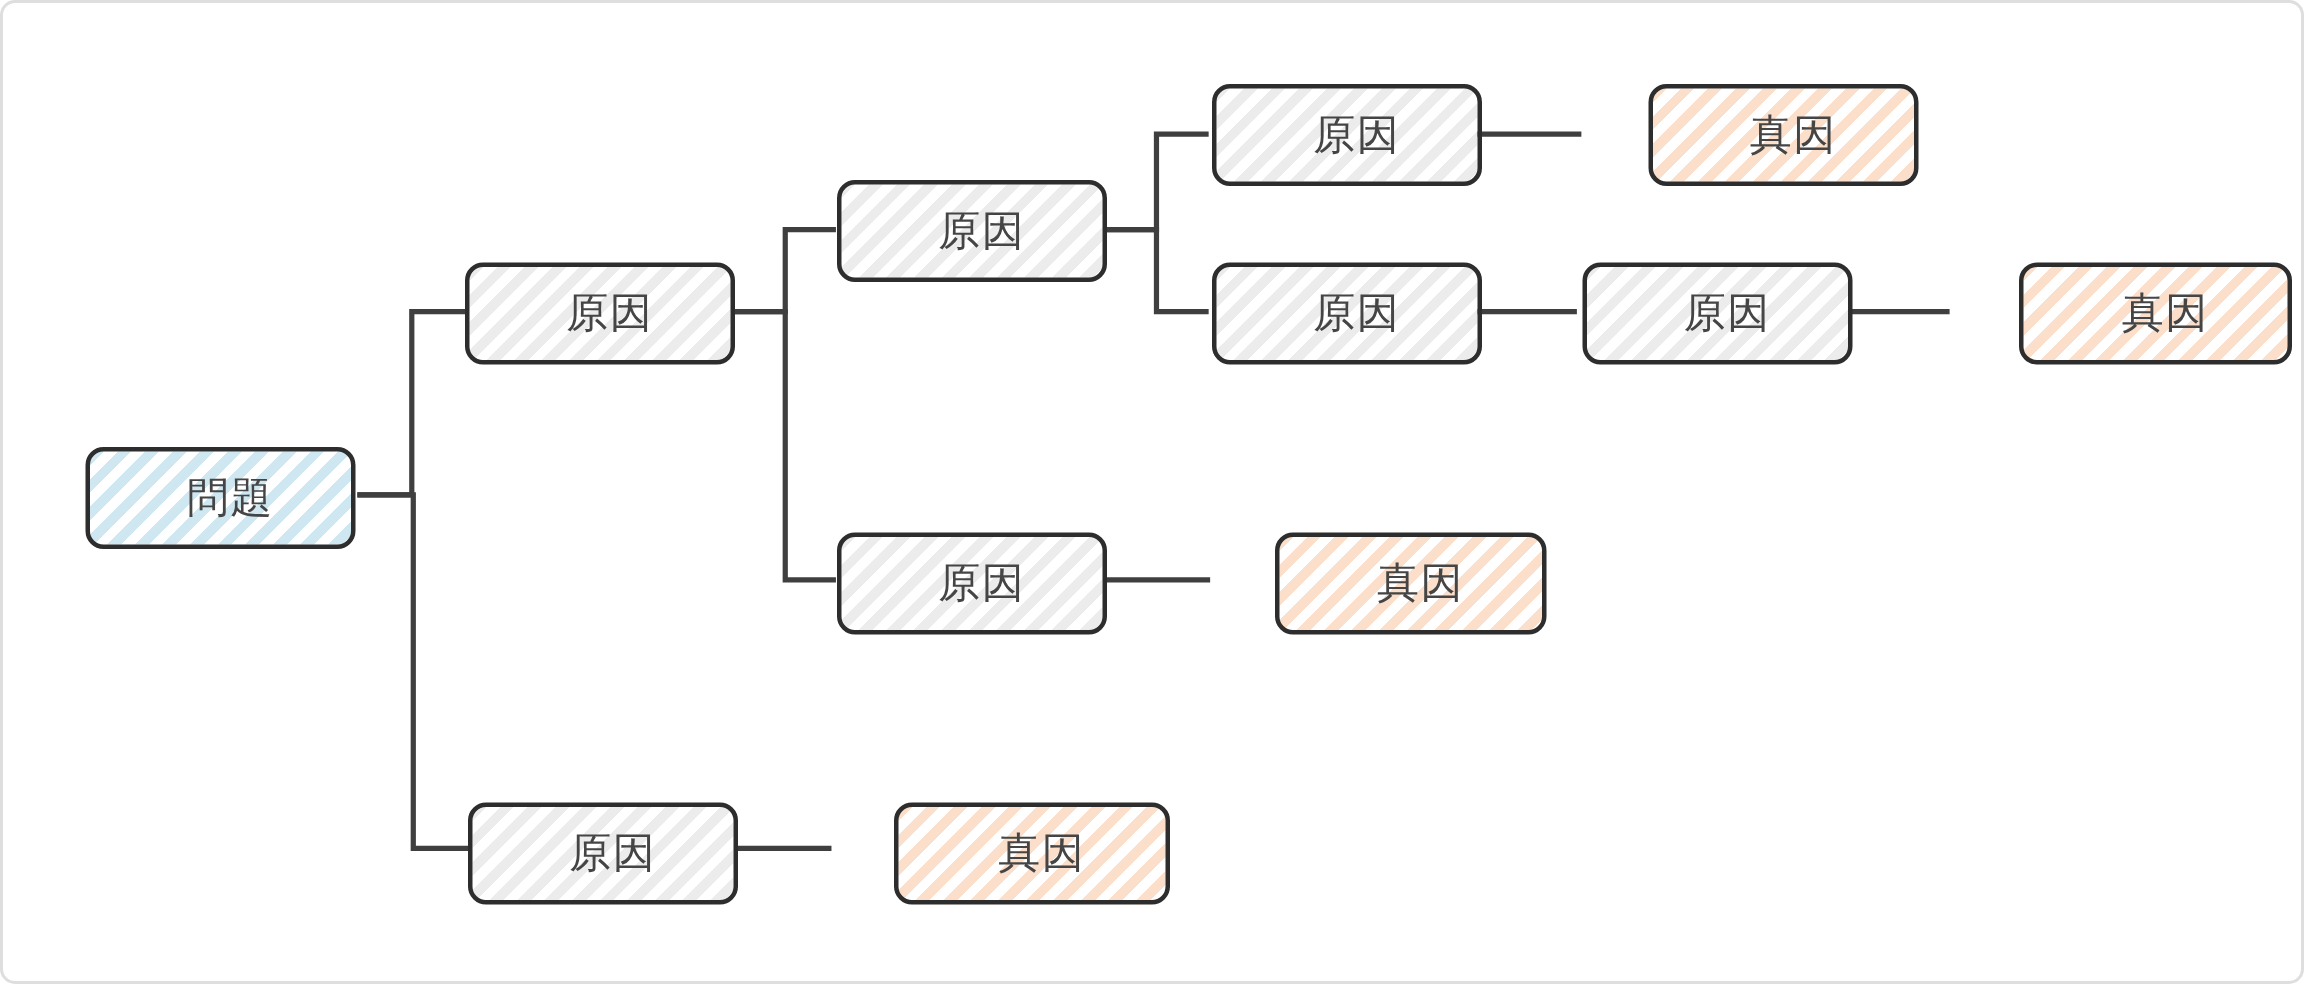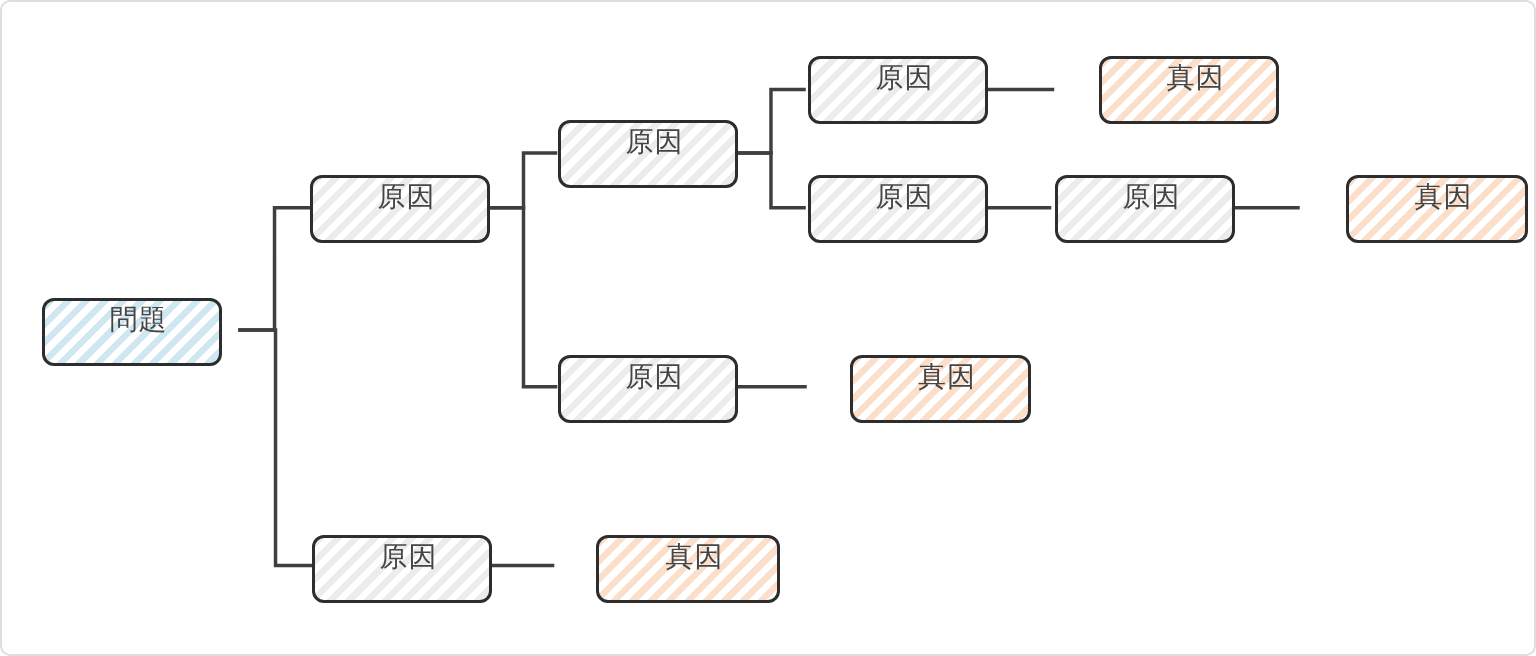--- a/index.html
+++ b/index.html
@@ -32,20 +32,21 @@
     stroke-width: 3.5;
     stroke-linejoin: miter;
     stroke-linecap: butt;
   }
   .node {
     position: absolute;
     box-sizing: border-box;
     border: 3.5px solid var(--node-border, #2d2d2d);
     border-radius: 12px;
     display: flex;
+    align-items: center;
     justify-content: center;
     cursor: pointer;
     padding-left: 13px;
   }
   .node--problem {
     background: repeating-linear-gradient(135deg,
       var(--problem-stripe, #cfe7f1) 0 6.5px,
       var(--stripe-gap, #ffffff) 6.5px 13px);
   }
   .node--cause {
@@ -77,21 +78,21 @@
       <path d="M 488 207 H 522 V 152 H 556"></path>
       <path d="M 488 207 H 522 V 387 H 556"></path>
       <path d="M 736 152 H 771 V 88 H 806"></path>
       <path d="M 736 152 H 771 V 207 H 806"></path>
       <path d="M 986 88 H 1056"></path>
       <path d="M 986 207 H 1053"></path>
       <path d="M 1233 207 H 1303"></path>
       <path d="M 736 387 H 807"></path>
       <path d="M 490 567 H 553"></path>
     </svg>
-<div class="node node--problem" style="left: 40px; top: 296px; width: 180px; height: 68px;">
+<div class="node node--problem" style="left: 55px; top: 296px; width: 180px; height: 68px;">
       <span class="node__label">問題</span>
     </div>
     <div class="node node--cause" style="left: 308px; top: 173px; width: 180px; height: 68px;">
       <span class="node__label">原因</span>
     </div>
     <div class="node node--cause" style="left: 310px; top: 533px; width: 180px; height: 68px;">
       <span class="node__label">原因</span>
     </div>
     <div class="node node--cause" style="left: 556px; top: 118px; width: 180px; height: 68px;">
       <span class="node__label">原因</span>

